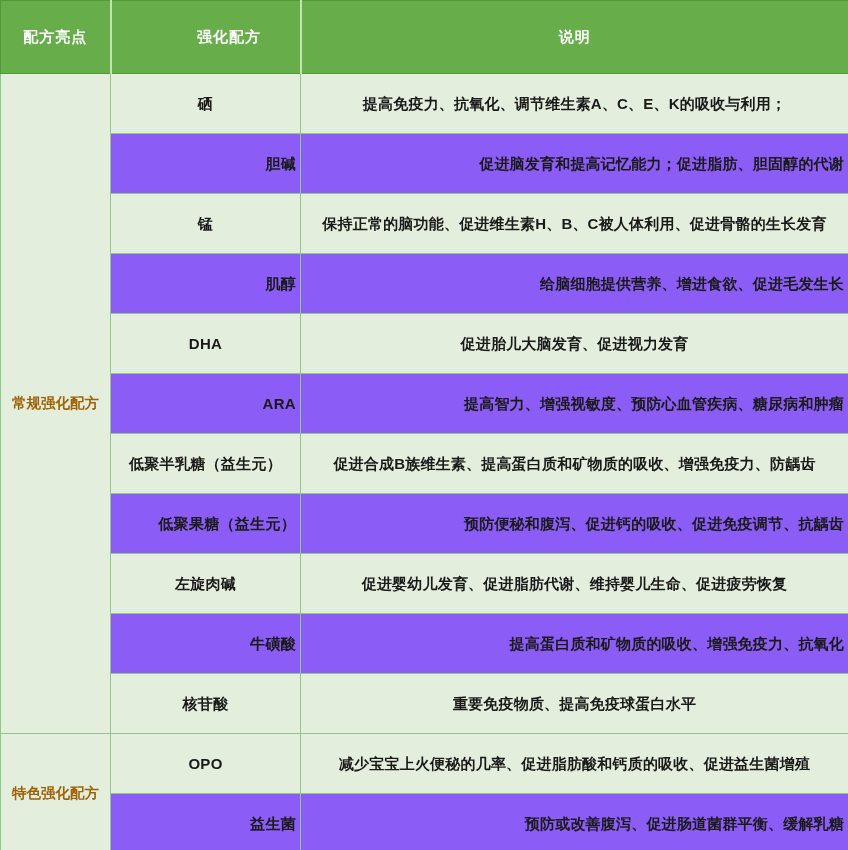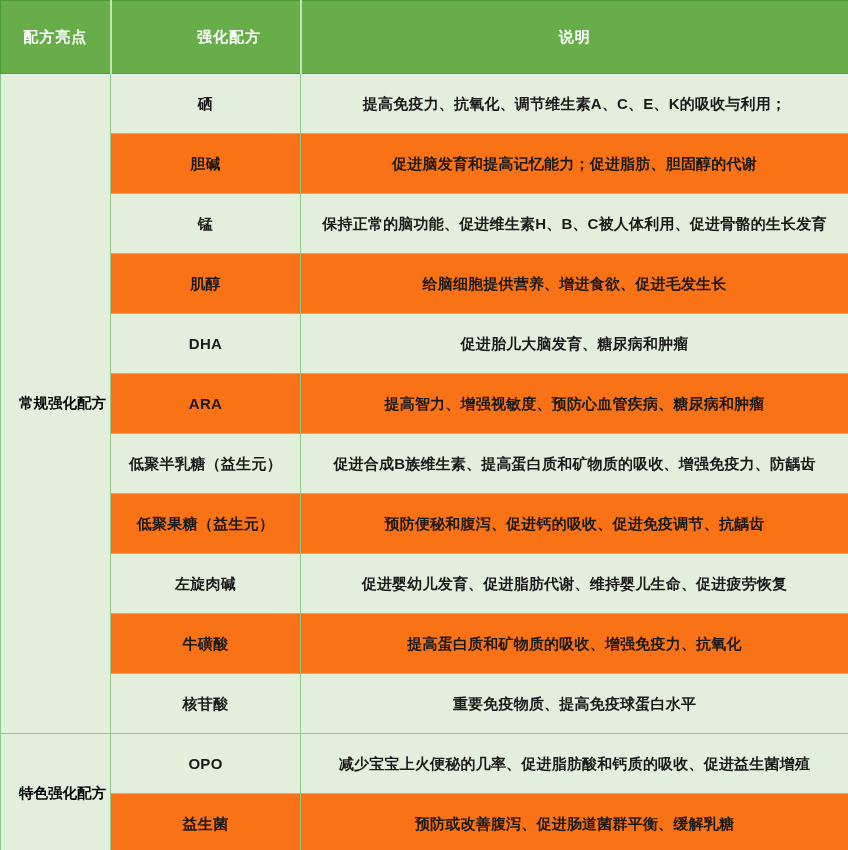--- a/index.html
+++ b/index.html
@@ -53,29 +53,29 @@
     vertical-align: middle;
     text-align: center;
     font-size: 14.5px;
     color: #1a1a1a;
     font-weight: bold;
     padding: 2px 4px;
     box-sizing: border-box;
     line-height: 1.3;
   }
   tbody tr.row-tint td { background: #e3eedd; }
-  tbody tr.row-plain td { background: #f97316; }
+  tbody tr.row-plain td { background: #8b5cf6; text-align: right; }
 
   td.group-cell {
     background: #e3eedd !important;
     font-size: 14.5px;
     font-weight: bold;
-    text-align: right;
+    text-align: center;
     vertical-align: middle;
-    color: #000000;
+    color: #a16207;
     letter-spacing: 0px;
     border: 1px solid #8dc98a;
   }
   td.name-cell {
     font-size: 15px;
     font-weight: bold;
     letter-spacing: 0.3px;
   }
   td.desc-cell {
     font-size: 15px;
@@ -129,21 +129,21 @@
         <tr class="row-tint">
           <td class="name-cell">锰</td>
           <td class="desc-cell">保持正常的脑功能、促进维生素H、B、C被人体利用、促进骨骼的生长发育</td>
         </tr>
         <tr class="row-plain">
           <td class="name-cell">肌醇</td>
           <td class="desc-cell">给脑细胞提供营养、增进食欲、促进毛发生长</td>
         </tr>
         <tr class="row-tint">
           <td class="name-cell">DHA</td>
-          <td class="desc-cell">促进胎儿大脑发育、糖尿病和肿瘤</td>
+          <td class="desc-cell">促进胎儿大脑发育、促进视力发育</td>
         </tr>
         <tr class="row-plain">
           <td class="name-cell">ARA</td>
           <td class="desc-cell">提高智力、增强视敏度、预防心血管疾病、糖尿病和肿瘤</td>
         </tr>
         <tr class="row-tint">
           <td class="name-cell">低聚半乳糖（益生元）</td>
           <td class="desc-cell">促进合成B族维生素、提高蛋白质和矿物质的吸收、增强免疫力、防龋齿</td>
         </tr>
         <tr class="row-plain">

